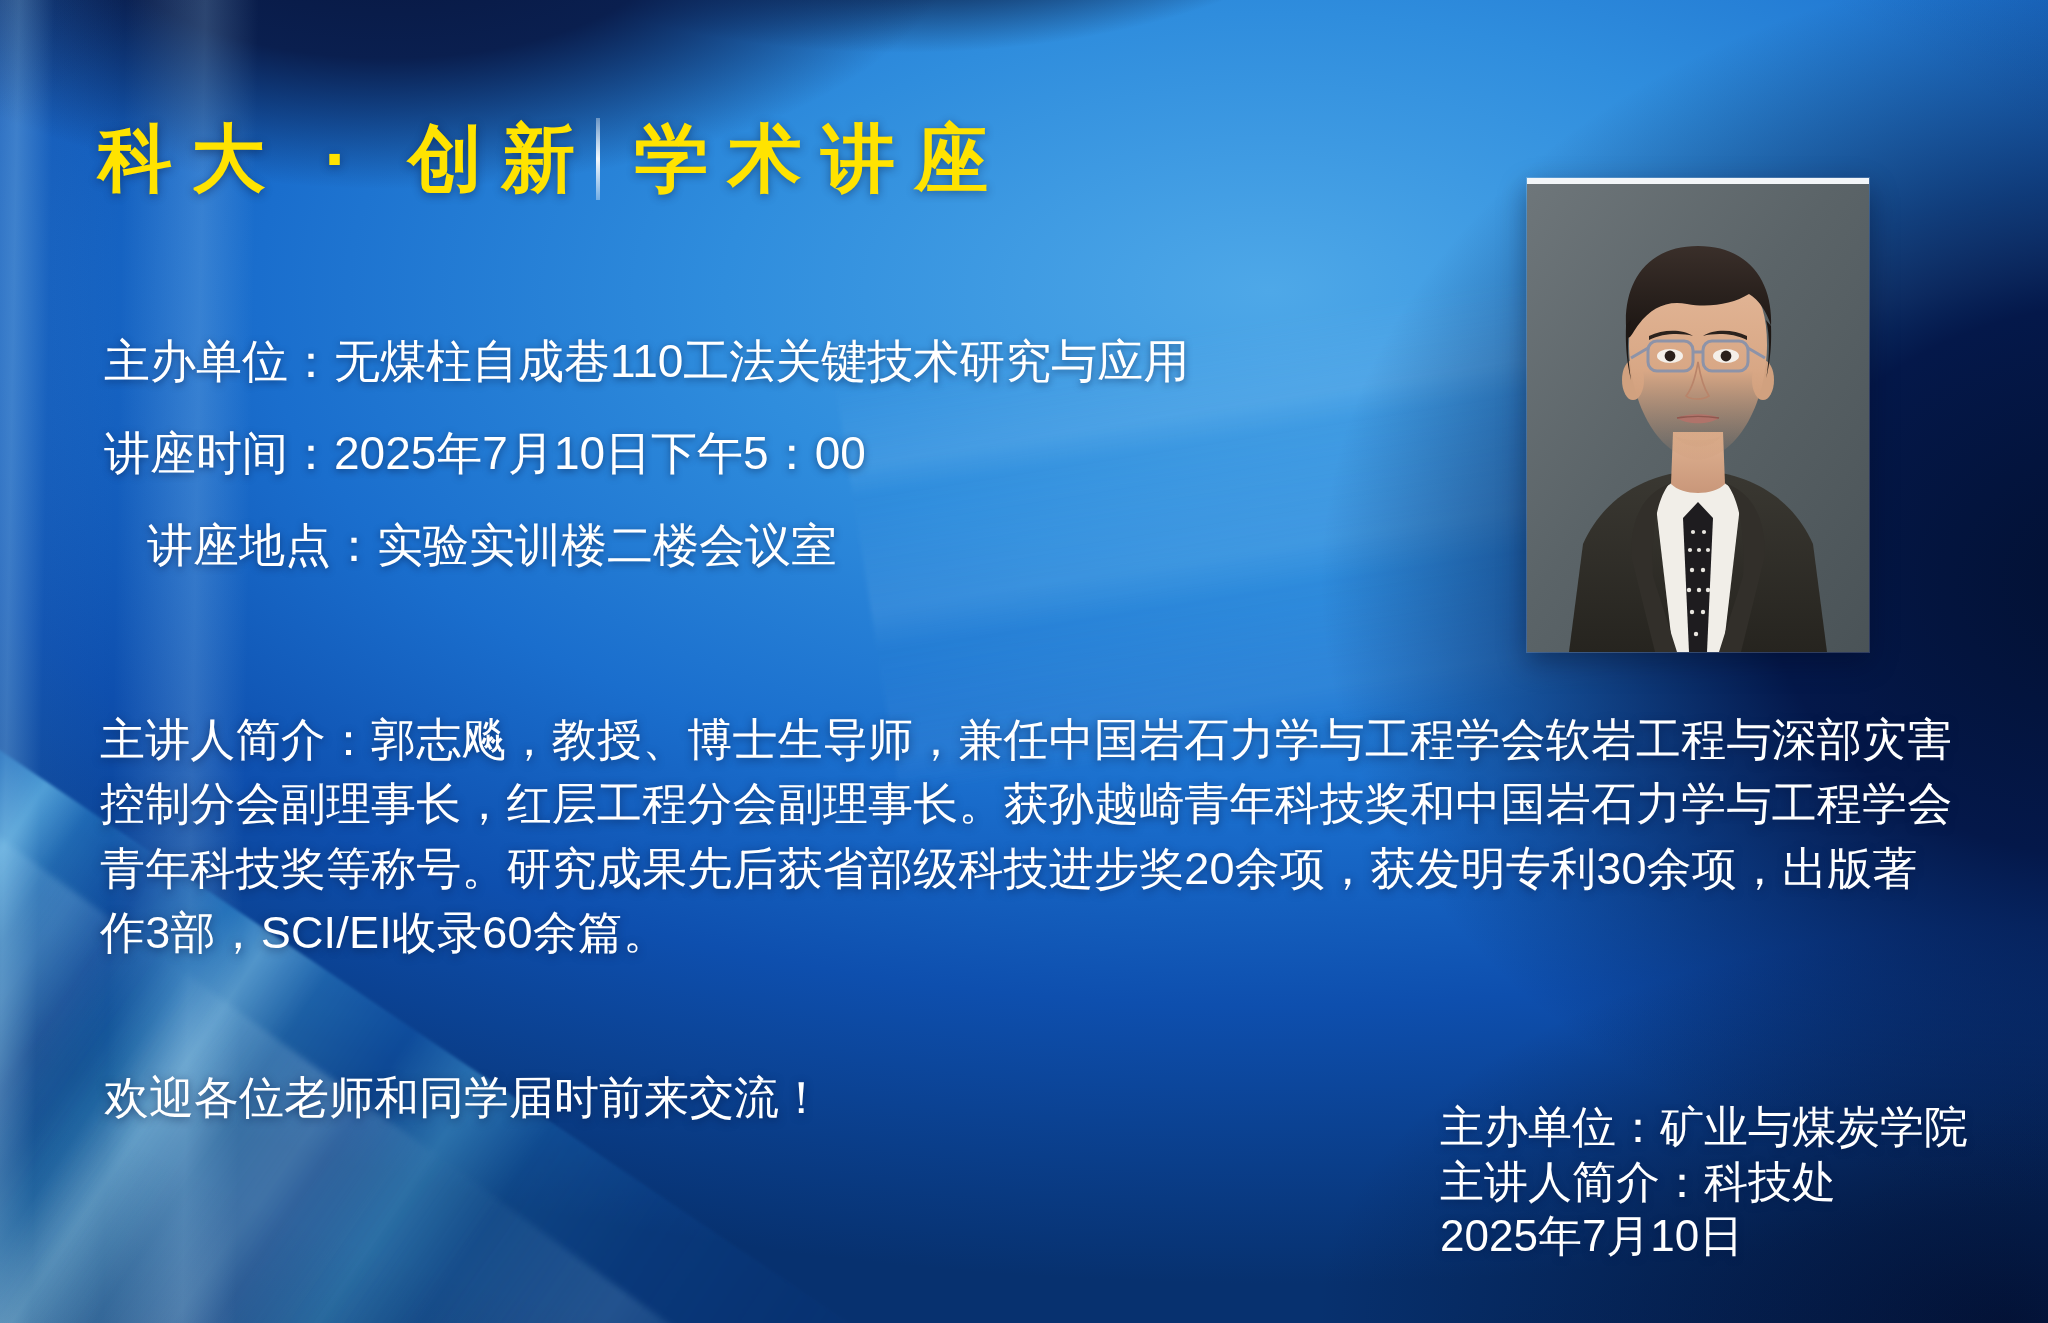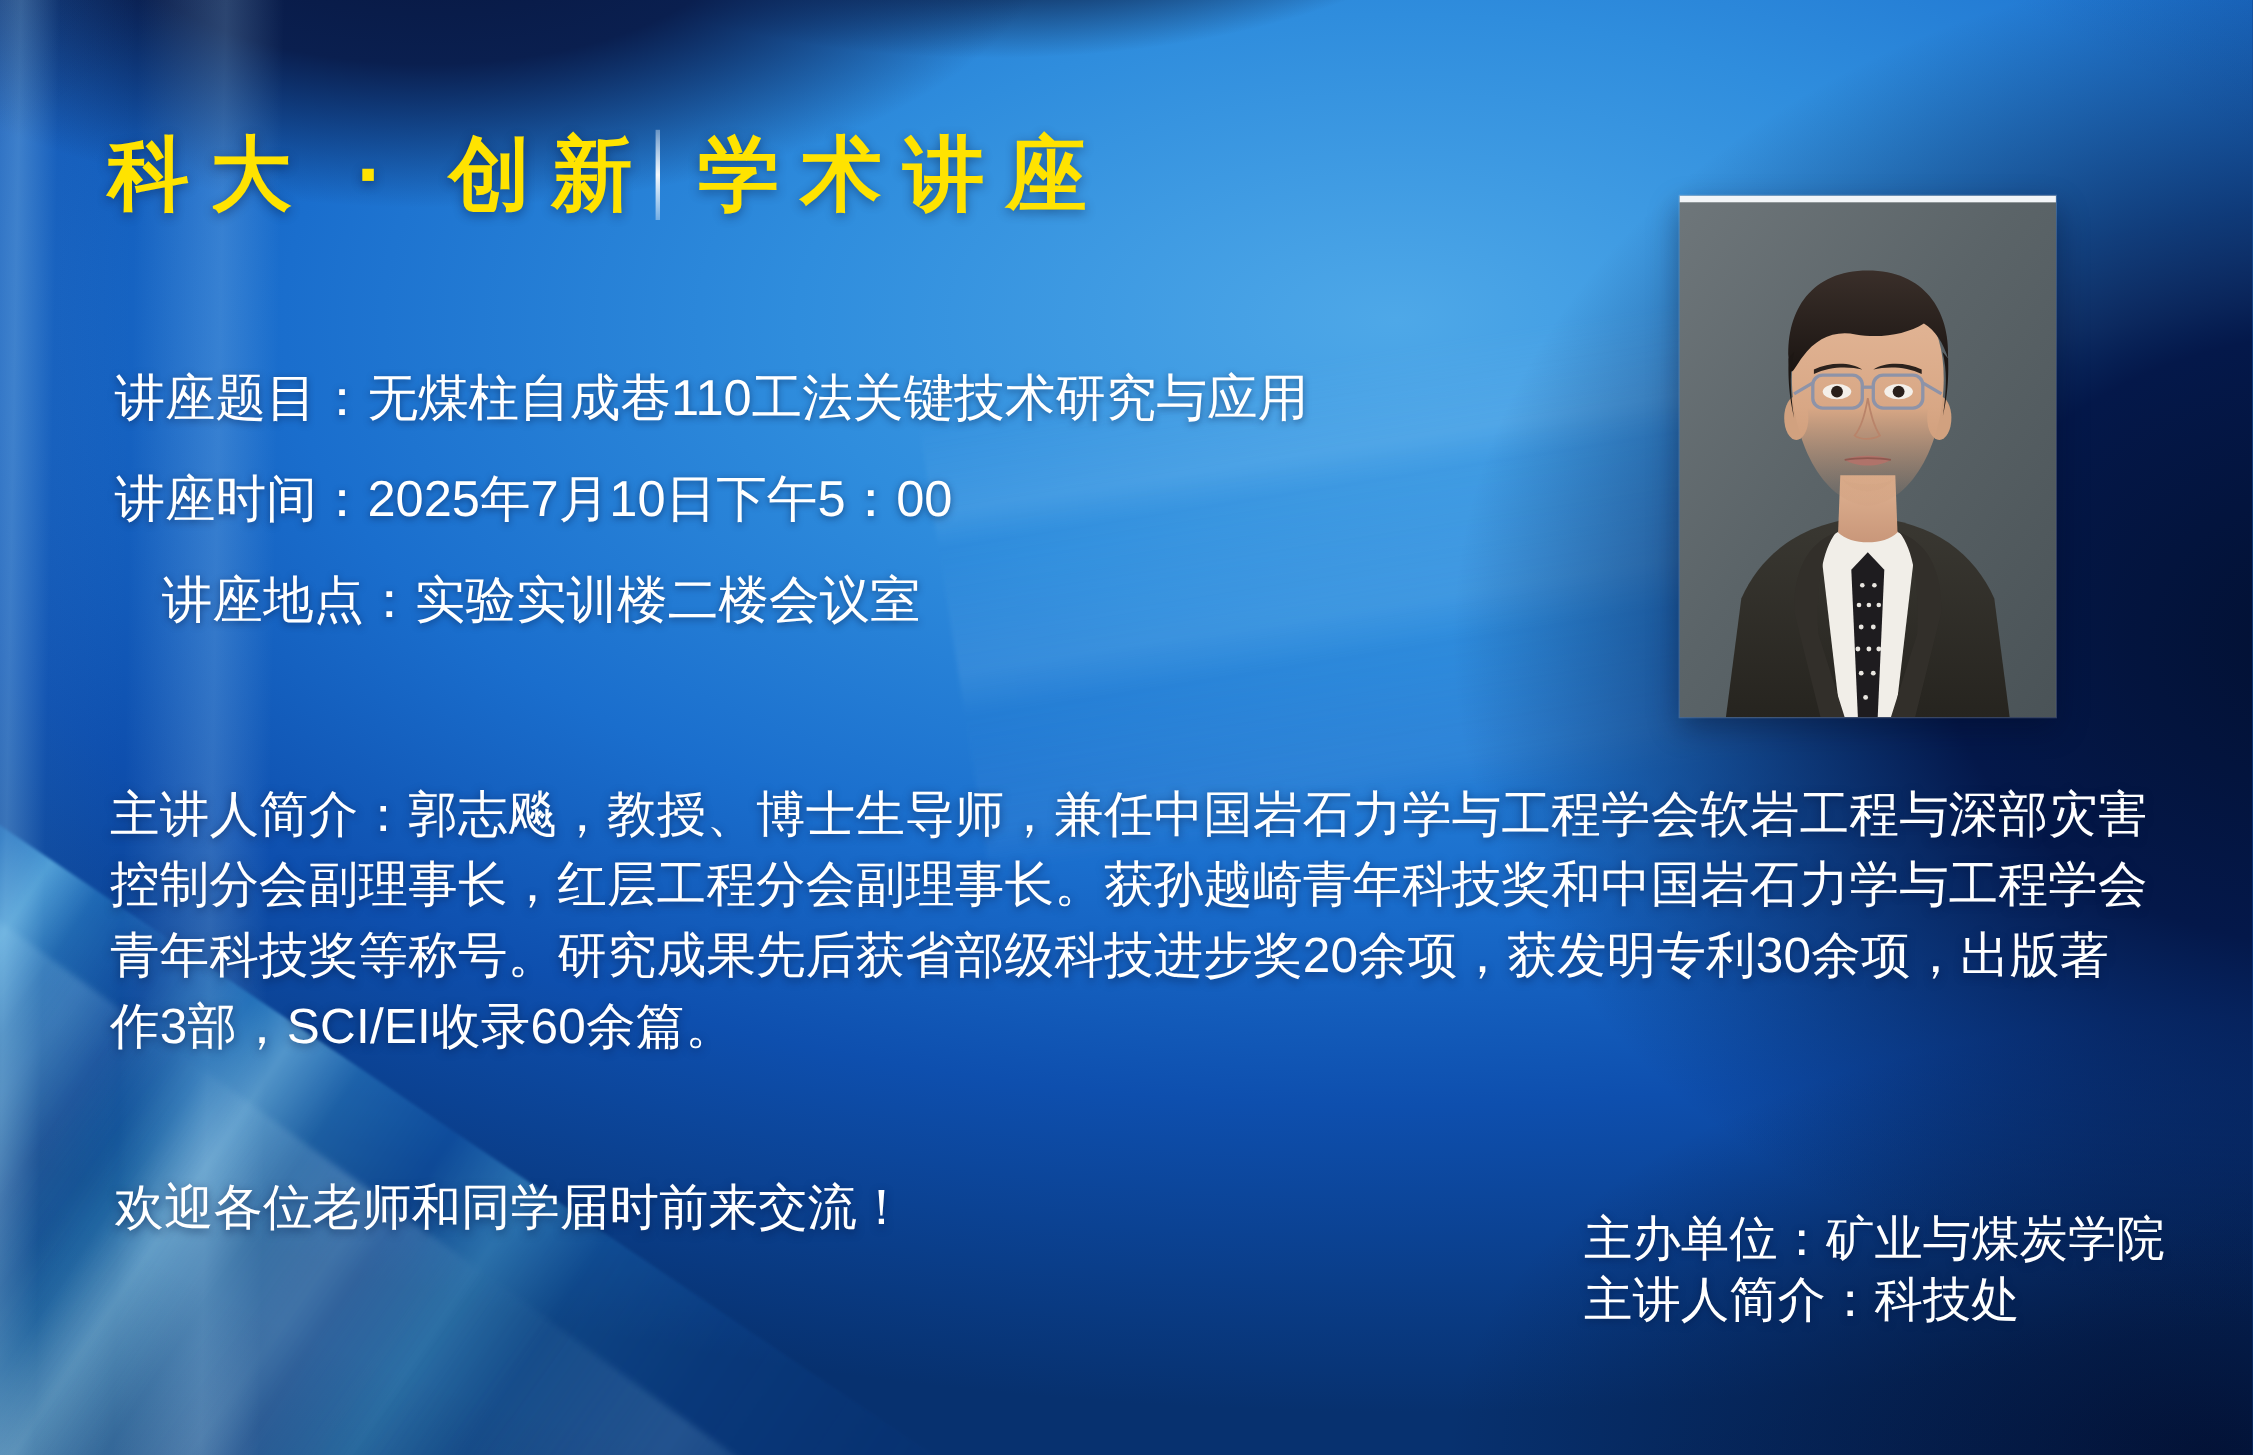--- a/index.html
+++ b/index.html
@@ -233,34 +233,35 @@
 
   <div class="content">
 
     <div class="title-row">
       <span class="title-main">科大 · 创新</span>
       <span class="title-divider"></span>
       <span class="title-sub">学术讲座</span>
     </div>
 
     <div class="info">
-      <div class="info-line">讲座题目：无煤柱自成巷110工法关键技术研究与应用</div>
+      <div class="info-line">主办单位：无煤柱自成巷110工法关键技术研究与应用</div>
       <div class="info-line">讲座时间：2025年7月10日下午5：00</div>
       <div class="info-line with-speaker">
         <span>讲座地点：实验实训楼二楼会议室</span>
       </div>
     </div>
 
     <div class="bio">主讲人简介：郭志飚，教授、博士生导师，兼任中国岩石力学与工程学会软岩工程与深部灾害控制分会副理事长，红层工程分会副理事长。获孙越崎青年科技奖和中国岩石力学与工程学会青年科技奖等称号。研究成果先后获省部级科技进步奖20余项，获发明专利30余项，出版著作3部，SCI/EI收录60余篇。</div>
 
     <div class="welcome">欢迎各位老师和同学届时前来交流！</div>
 
     <div class="organizers">
       <div>主办单位：矿业与煤炭学院</div>
       <div>主讲人简介：科技处</div>
+      <div>2025年7月10日</div>
     </div>
 
     <div class="photo">
       <svg viewBox="0 0 342 468" preserveAspectRatio="xMidYMid slice">
         <defs>
           <linearGradient id="studioBg" x1="0" y1="0" x2="1" y2="1">
             <stop offset="0%" stop-color="#6e767a"></stop>
             <stop offset="45%" stop-color="#5b6468"></stop>
             <stop offset="100%" stop-color="#4a5357"></stop>
           </linearGradient>

